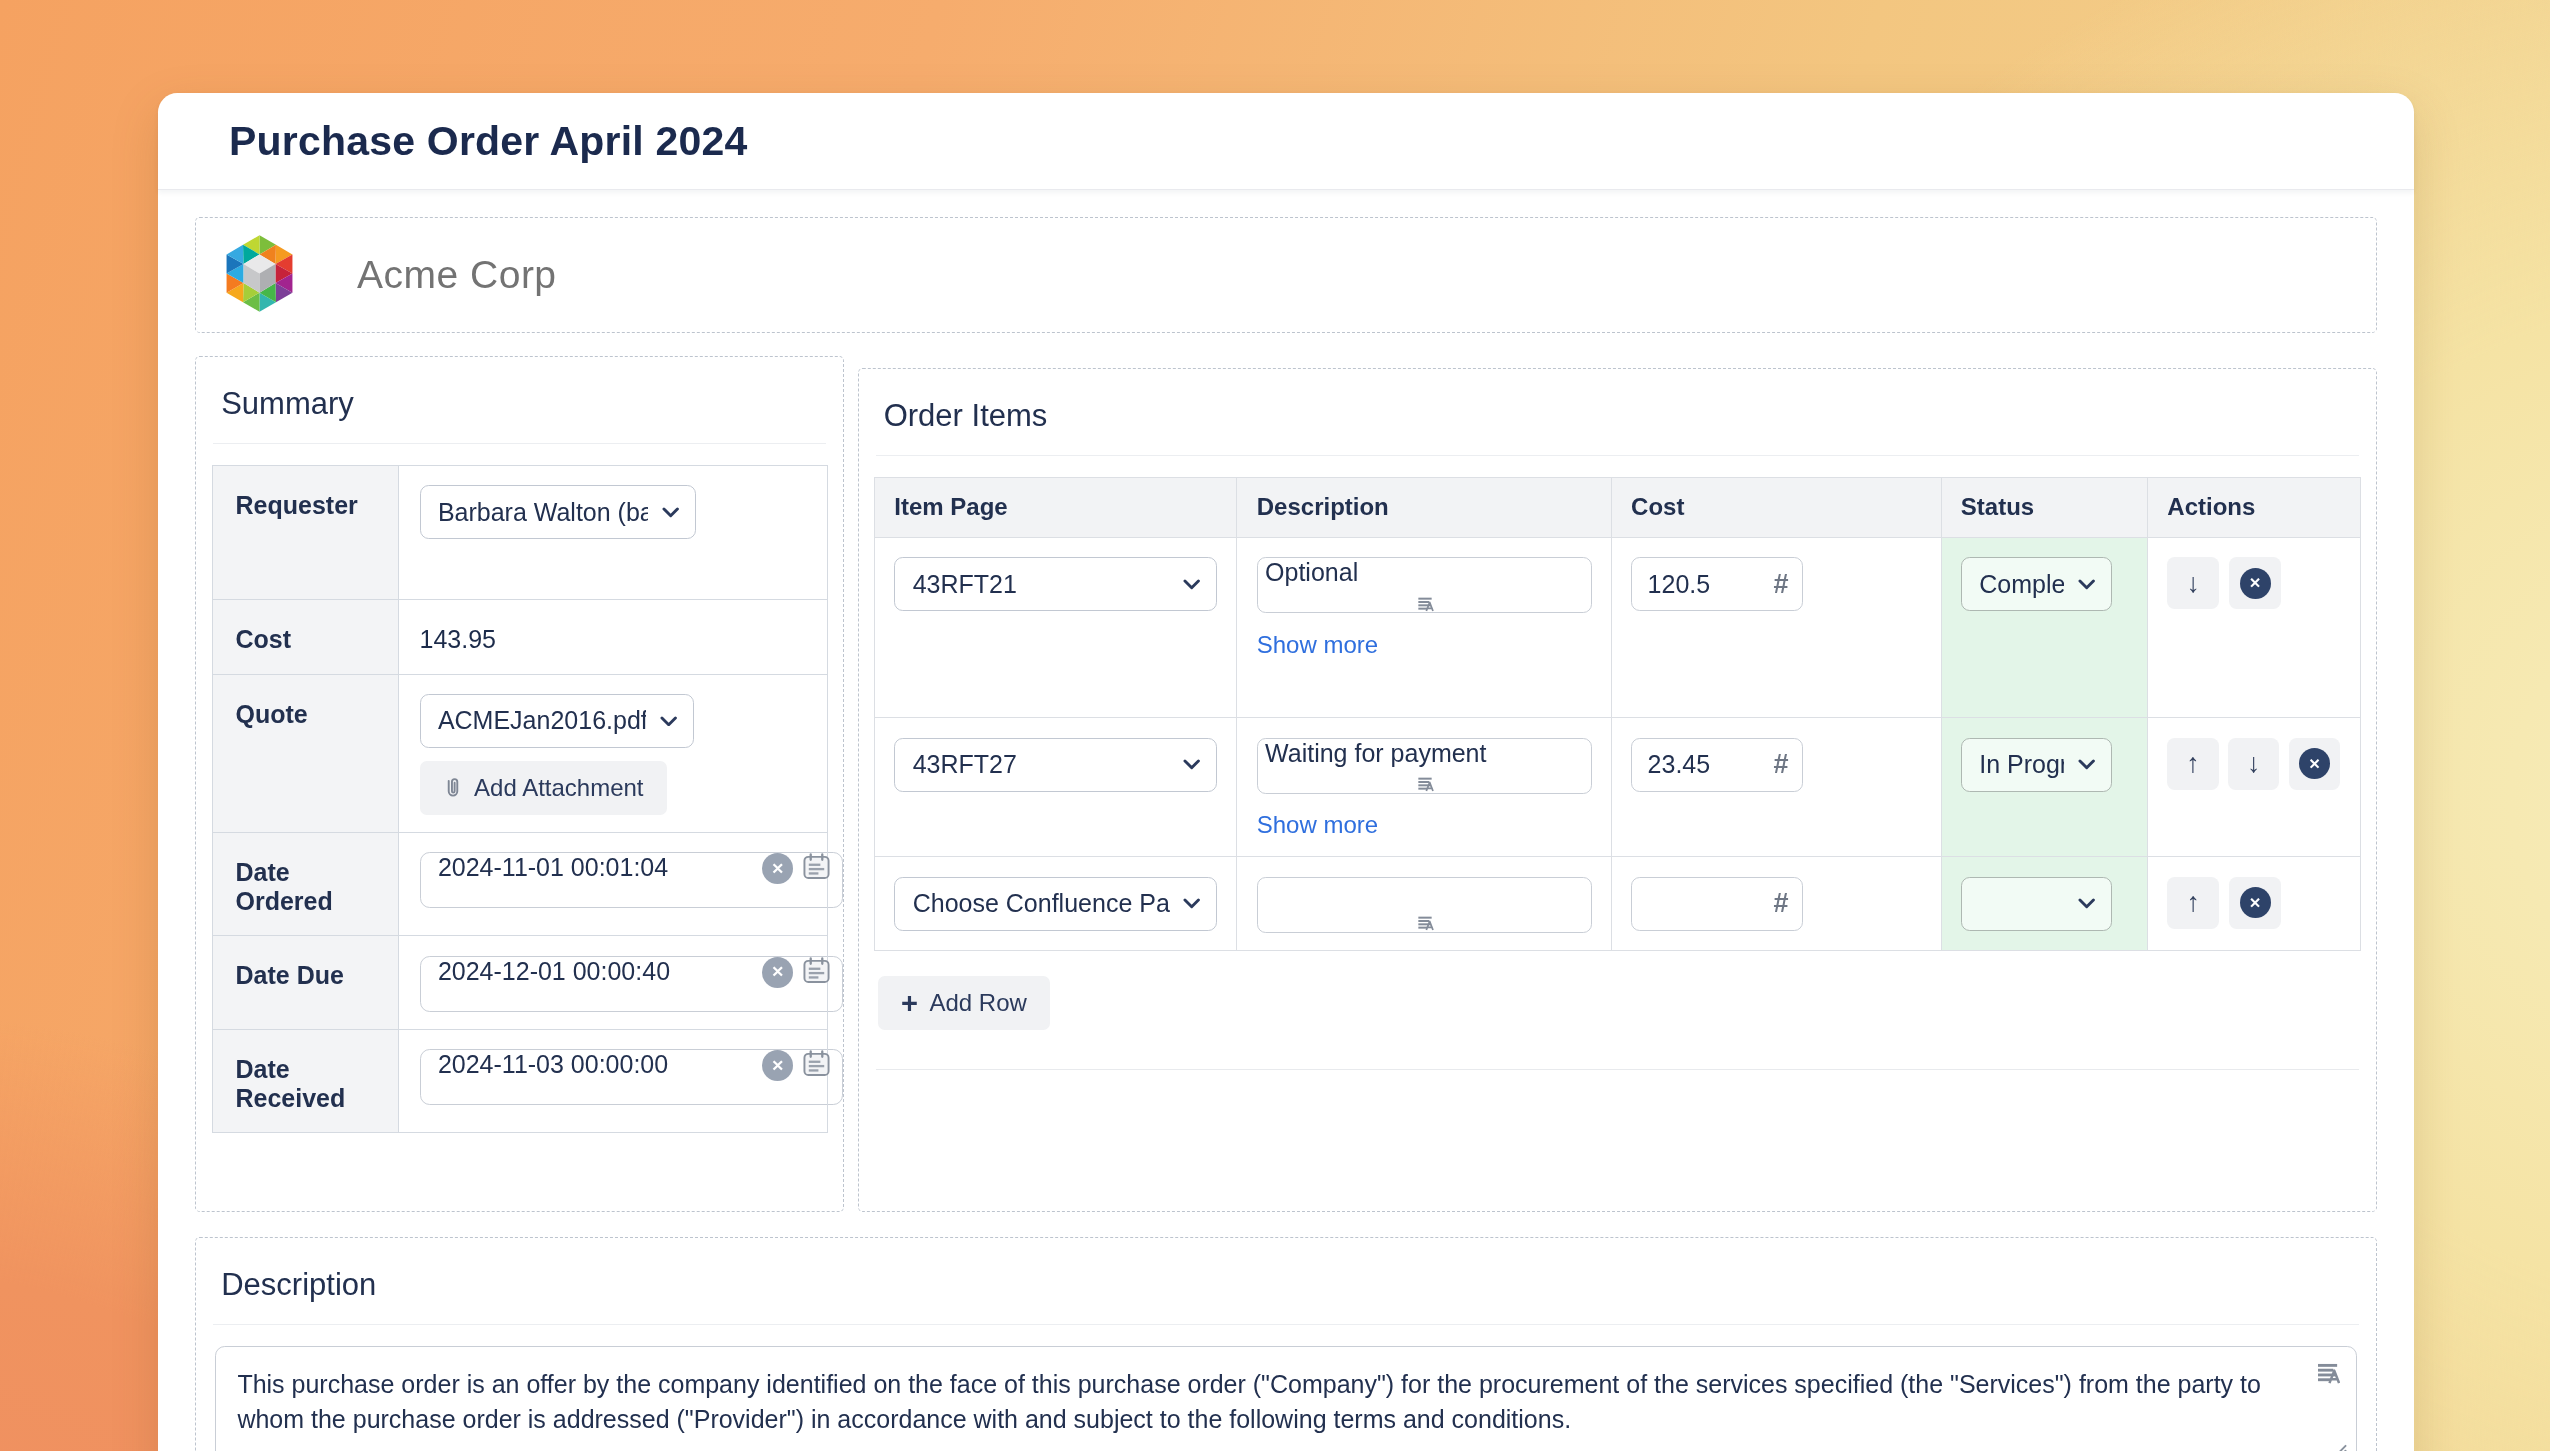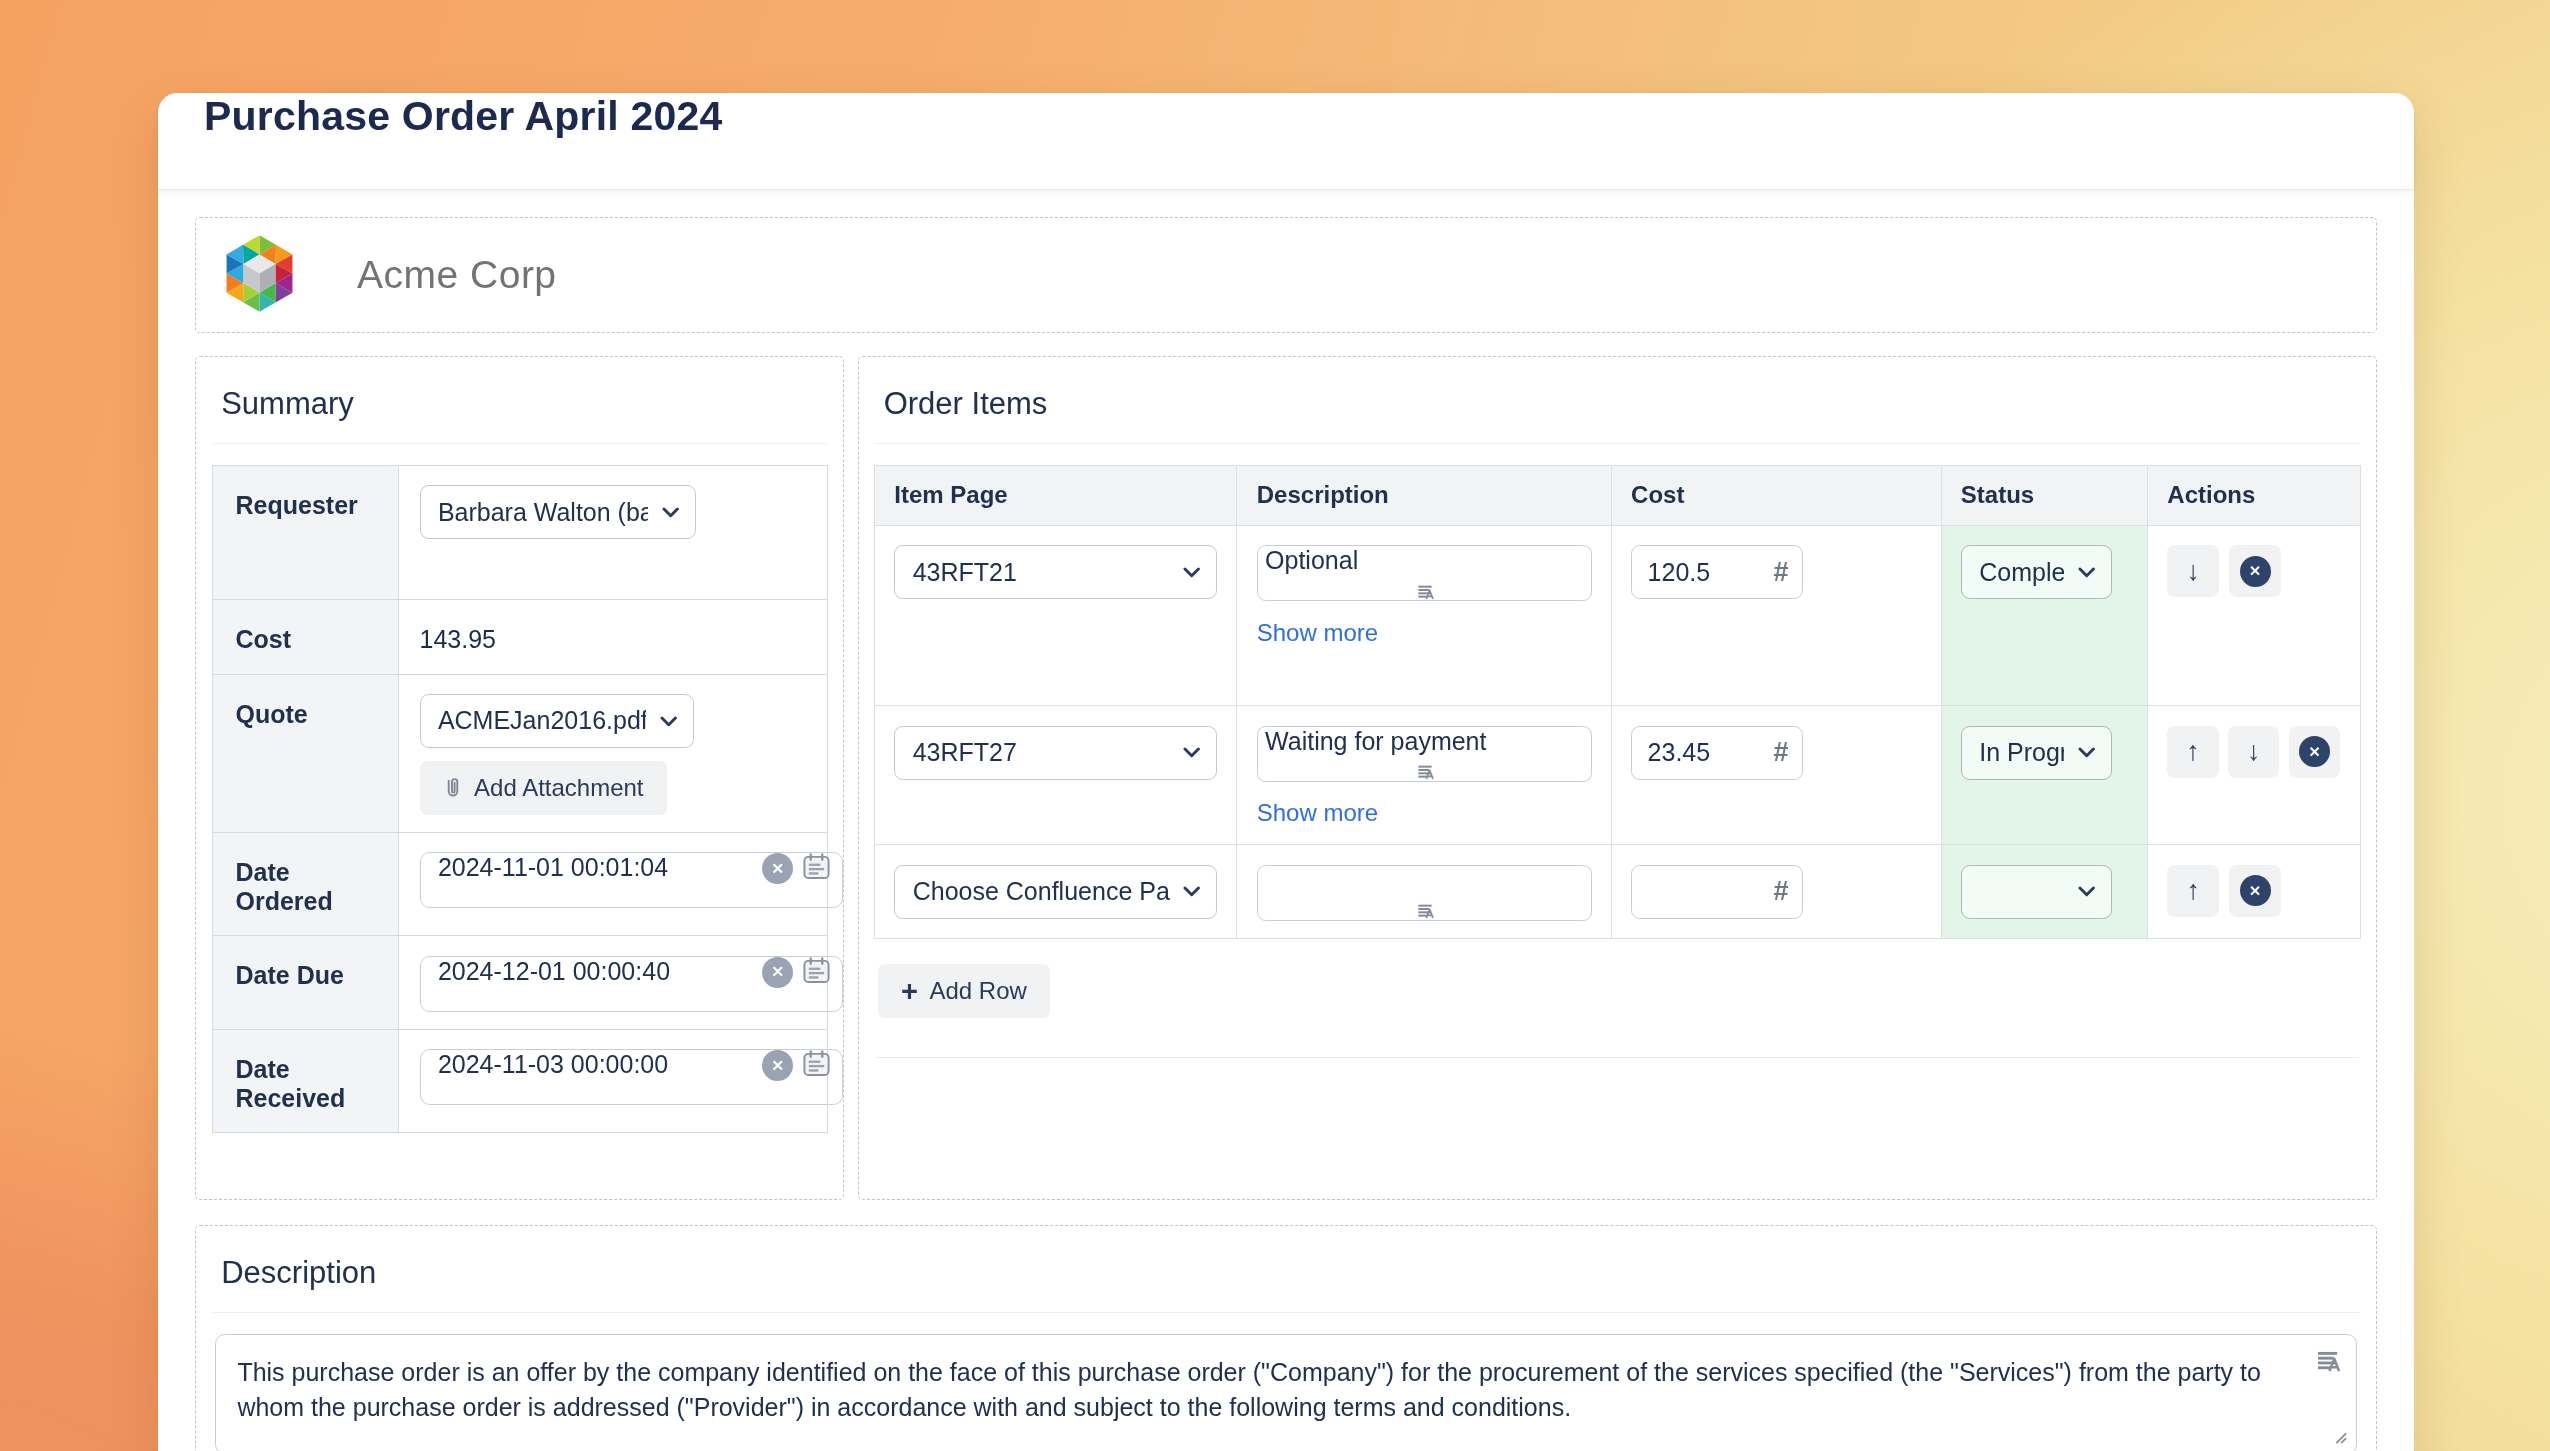--- a/index.html
+++ b/index.html
@@ -10,36 +10,36 @@
     background:
       radial-gradient(1450px 1063px at -6% 118%, #EF8E62 0%, #F0935F 42%, rgba(240,147,95,0) 66%),
       radial-gradient(1643px 1256px at 112% 55%, #F7EFC0 0%, #F5E3A4 42%, rgba(246,227,164,0) 78%),
       linear-gradient(105deg, #F5A261 0%, #F6AC6D 32%, #F3C680 64%, #F2D795 100%);
   }
   .card {
     position: absolute; left: 158px; top: 93px; width: 2256px; min-height: 1252px;
     background: #fff; border-radius: 19.3px; box-shadow: 0 17.4px 48px rgba(120,70,20,.18);
   }
   .card-header {
-    height: 97px; display: flex; padding: 0 46px;
+    height: 97px; display: flex; align-items: center; padding: 0 71px;
     border-bottom: 1.9px solid #E9EAEE; box-shadow: 0 2.9px 4.8px rgba(9,30,66,.05);
     border-radius: 19.3px 19.3px 0 0;
   }
   .page-title { font-size: 41px; font-weight: 700; color: #1B2A4E; letter-spacing: 0.2px; }
   .card-body { padding: 27px 37px 29px; }
 
   .dashed { border: 1.9px dashed #BDC4CE; border-radius: 4.8px; }
 
   .brand-box { height: 116px; display: flex; align-items: center; gap: 29px; padding: 0 25px; }
   .brand-name { font-size: 39px; color: #737373; letter-spacing: 0.5px; margin-left: 30px; }
 
   .panels { display: flex; gap: 13.5px; margin-top: 23px; align-items: stretch; }
   .panel { padding: 19.3px 15.5px 25px; }
   .panel-summary { width: 649px; flex: 0 0 auto; }
-  .panel-items { flex: 1 1 auto; }
+  .panel-items { flex: 1 1 auto; margin-top: 12px; }
   .panel-title { font-size: 31px; font-weight: 400; color: #22304F; padding: 9.7px 9.7px 21px; }
   .panel-divider { border: none; border-top: 1.9px solid #ECEEF1; margin: 0 1.9px 21px; }
 
   table { border-collapse: collapse; width: 100%; table-layout: fixed; }
   .sum-table { width: 100%; border: 1.9px solid #C9CFD8; }
   .sum-table td { border: 1.9px solid #D5DAE1; vertical-align: top; }
   .sum-label {
     width: 186px; background: #F3F4F6; font-weight: 700; font-size: 25px;
     padding: 25px 15.5px 19.3px 23px; color: #22304F;
   }

